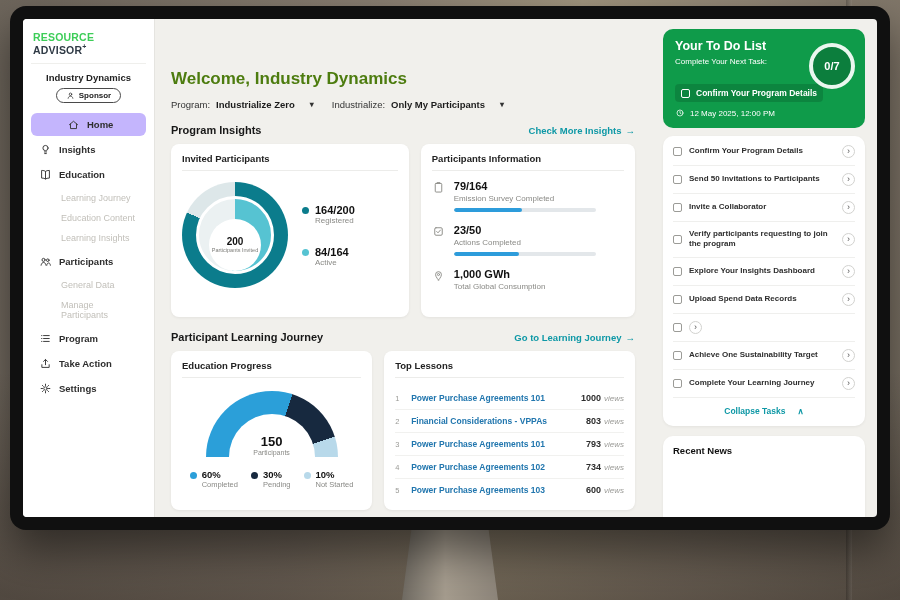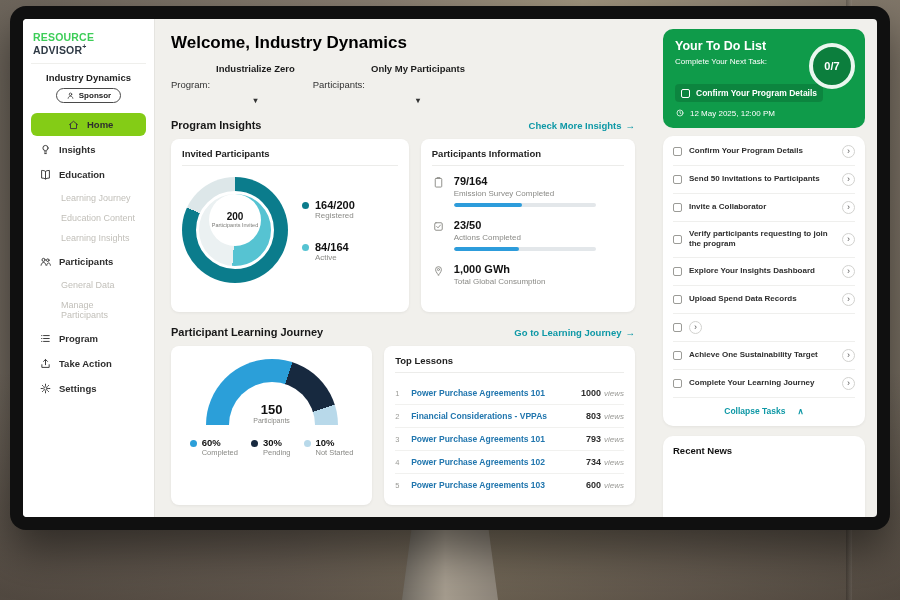--- a/index.html
+++ b/index.html
@@ -22,46 +22,46 @@
   .brand{font-size:10.5px;font-weight:bold;letter-spacing:.2px;padding:2px 2px 7px;border-bottom:1px solid #efefec;}
   .brand-green{color:#3dcd58;}
   .brand-dark{color:#2f3a45;}
   .brand sup{font-size:7px;color:#2f3a45;}
   .org{text-align:center;font-size:9.5px;font-weight:bold;color:#222;margin-top:8px;}
   .badge{margin:5px auto 10px;display:flex;align-items:center;gap:4px;border:1px solid #4a4a4a;
     border-radius:10px;padding:2px 9px;font-size:8px;font-weight:bold;color:#222;width:max-content;}
   .badge svg{width:9px;height:9px;fill:none;stroke:#333;stroke-width:1.4;stroke-linecap:round;}
   .nav-item{display:flex;align-items:center;gap:7px;padding:5px 8px;font-size:9.5px;font-weight:bold;
     color:#2e2e2e;border-radius:6px;margin:2px 0;cursor:pointer;}
-  .nav-item.active{background:#84cc16;padding-left:36px;}
+  .nav-item.active{background:#c4b5fd;padding-left:36px;}
   .nav-sub{padding:5px 8px 5px 30px;font-size:9px;color:#c1bfb9;cursor:pointer;}
   .nico{display:flex;width:13px;flex:none;color:#3b3b3b;}
   .nico svg{width:13px;height:13px;fill:none;stroke:currentColor;stroke-width:1.2;stroke-linecap:round;stroke-linejoin:round;}
 
   
   .main{flex:1;min-width:0;padding:14px 16px 0;}
-  .title{font-size:17px;font-weight:bold;color:#000000;margin-bottom:10px;}
+  .title{font-size:17px;font-weight:bold;color:#4d7c0f;margin-bottom:10px;margin-top:36px;}
   .filters{display:flex;align-items:center;gap:6px;font-size:9.5px;color:#333;margin-bottom:14px;}
-  .fvalue{font-weight:bold;display:flex;gap:22px;align-items:center;cursor:pointer;margin-right:12px;color:#1c1c1c;flex-direction:column;}
+  .fvalue{font-weight:bold;display:flex;gap:15px;align-items:center;cursor:pointer;margin-right:12px;color:#1c1c1c;}
   .chev{font-size:8px;color:#333;}
   .sec-row{display:flex;justify-content:space-between;align-items:center;margin-bottom:8px;}
   .sec-title{font-size:11px;font-weight:bold;color:#181818;}
   .sec-link{font-size:9.5px;font-weight:bold;color:#0e98a6;cursor:pointer;display:flex;gap:4px;align-items:center;}
   .cards{display:grid;gap:12px;margin-bottom:14px;}
   .row1{grid-template-columns:1.11fr 1fr;}
   .row2{grid-template-columns:.89fr 1.11fr;}
   .row1 .card{min-height:166px;}
   .row2 .card{min-height:150px;}
   .card{background:#fff;border-radius:8px;padding:9px 11px;box-shadow:0 1px 3px rgba(0,0,0,.06);}
   .card-title{font-size:9.5px;font-weight:bold;color:#222;padding-bottom:6px;border-bottom:1px solid #ececea;margin-bottom:9px;}
 
   .donut-wrap{display:flex;align-items:center;gap:14px;padding:2px 0;}
   .donut{width:106px;height:106px;border-radius:50%;display:flex;align-items:center;justify-content:center;flex:none;
     background:conic-gradient(#0b7c8c 0 295deg,#dde7e9 295deg 360deg);}
-  .donut-inner{width:78px;height:78px;border-radius:50%;border:3px solid #fff;display:flex;align-items:flex-start;justify-content:center;
+  .donut-inner{width:78px;height:78px;border-radius:50%;border:3px solid #fff;display:flex;align-items:flex-end;justify-content:center;
     background:conic-gradient(#56c3d2 0 184deg,#ebf1f2 184deg 360deg);}
   .donut-center{width:52px;height:52px;border-radius:50%;background:#fff;display:flex;flex-direction:column;
     align-items:center;justify-content:center;text-align:center;}
   .dc-val{font-size:10px;font-weight:bold;color:#111;}
   .dc-lab{font-size:5.5px;color:#7c7c78;line-height:1.25;}
   .legend-col{display:flex;flex-direction:column;gap:21px;}
   .leg-item{display:flex;gap:6px;align-items:flex-start;}
   .dot{width:7px;height:7px;border-radius:50%;margin-top:3px;flex:none;}
   .d1{background:#0b7c8c;}.d2{background:#56c3d2;}
   .g1{background:#2b9fd9;}.g2{background:#17293f;}.g3{background:#b8d9ea;}
@@ -213,21 +213,21 @@
 
       <main class="main">
         <div class="title">Welcome, Industry Dynamics</div>
 
         <div class="filters">
           <span>Program:</span>
           <span class="fvalue">
             <span>Industrialize Zero</span>
             <span class="chev">▾</span>
           </span>
-          <span>Participants:</span>
+          <span>Industrialize:</span>
           <span class="fvalue">
             <span>Only My Participants</span>
             <span class="chev">▾</span>
           </span>
         </div>
 
         <div class="sec-row">
           <span class="sec-title">Program Insights</span>
           <span class="sec-link">
             <span>Check More Insights</span>
@@ -318,20 +318,21 @@
           <span class="sec-title">Participant Learning Journey</span>
           <span class="sec-link">
             <span>Go to Learning Journey</span>
             <span>→</span>
           </span>
         </div>
 
         <div class="cards row2">
 
           <div class="card">
+            <div class="card-title">Education Progress</div>
             <div class="gauge-wrap">
               <div class="gauge">
                 <div class="gauge-arc" style="background: conic-gradient(from 270deg, rgb(43, 159, 217) 0deg, rgb(43, 159, 217) 108deg, rgb(23, 41, 63) 108deg, rgb(23, 41, 63) 162deg, rgb(184, 217, 234) 162deg, rgb(184, 217, 234) 180deg, transparent 180deg, transparent 360deg);"></div>
                 <div class="gauge-center">
                   <div class="gc-val">150</div>
                   <div class="gc-lab">Participants</div>
                 </div>
               </div>
               <div class="gauge-legend">
                 <div class="gl-item">

